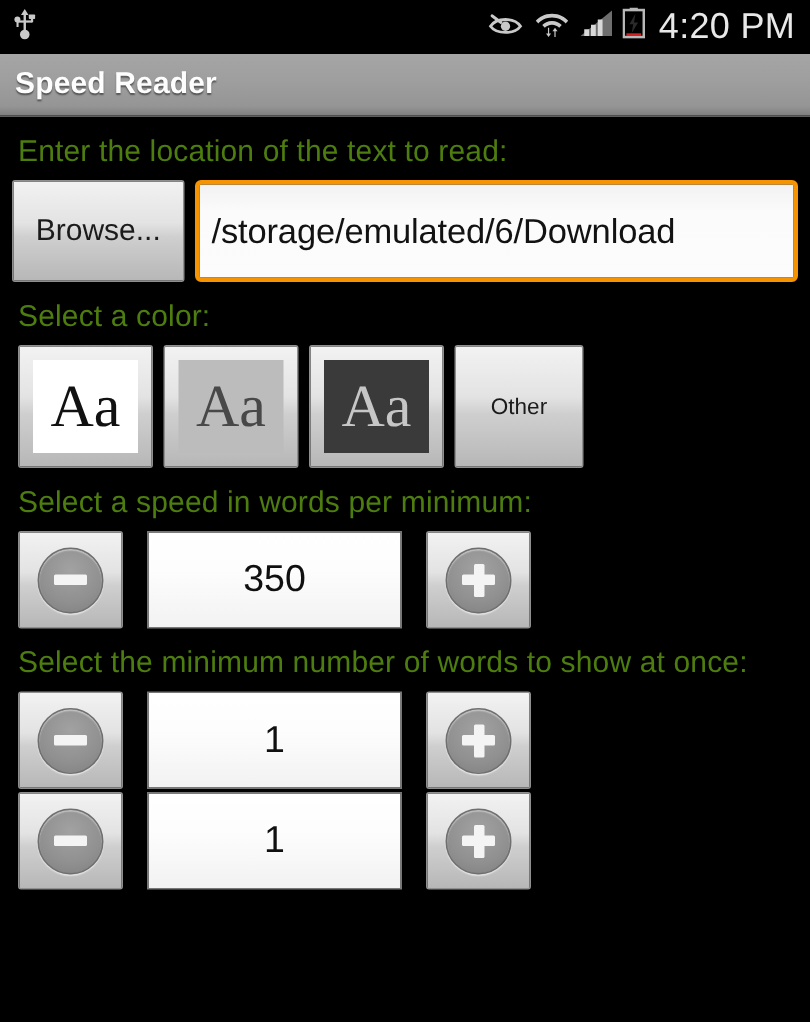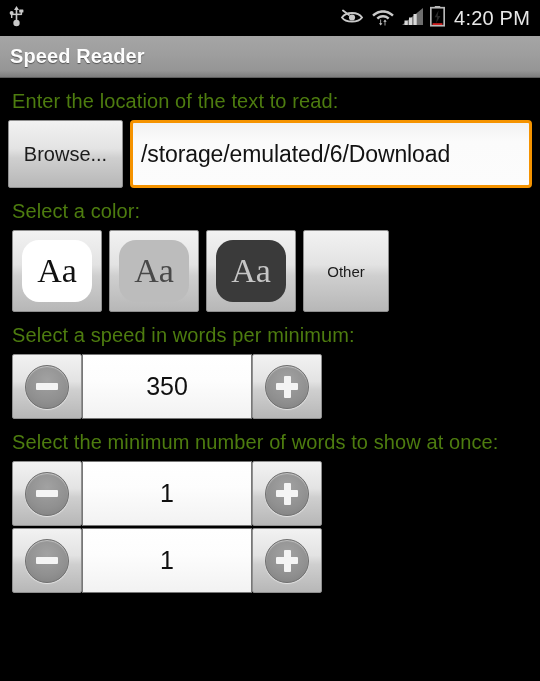--- a/index.html
+++ b/index.html
@@ -31,21 +31,21 @@
     gap: 6px;
   }
   .status-right {
     margin-left: auto;
     display: flex;
     align-items: center;
     gap: 7px;
   }
   .status-time {
     color: #e8e8e8;
-    font-size: 20px;
+    font-size: 24px;
     letter-spacing: 0.2px;
     padding-left: 2px;
     white-space: nowrap;
   }
   .sb-icon {
     display: block;
   }
 
   
   .action-bar {
@@ -135,35 +135,34 @@
     height: 82px;
     padding: 9px;
   }
   .swatch-inner {
     width: 100%;
     height: 100%;
     display: flex;
     align-items: center;
     justify-content: center;
     font-family: "Liberation Serif", serif;
-    font-size: 34px;
+    font-size: 40px;
     line-height: 1;
-    border-radius: 17px;
   }
   .other-btn {
     width: 86px;
     height: 82px;
     font-size: 15px;
   }
 
   
   .stepper-row {
     display: flex;
     align-items: flex-start;
-    gap: 0;
+    gap: 16px;
     margin-left: 4px;
     margin-bottom: 2px;
   }
   .step-btn {
     width: 70px;
     height: 65px;
   }
   .circle-icon {
     width: 42px;
     height: 42px;

